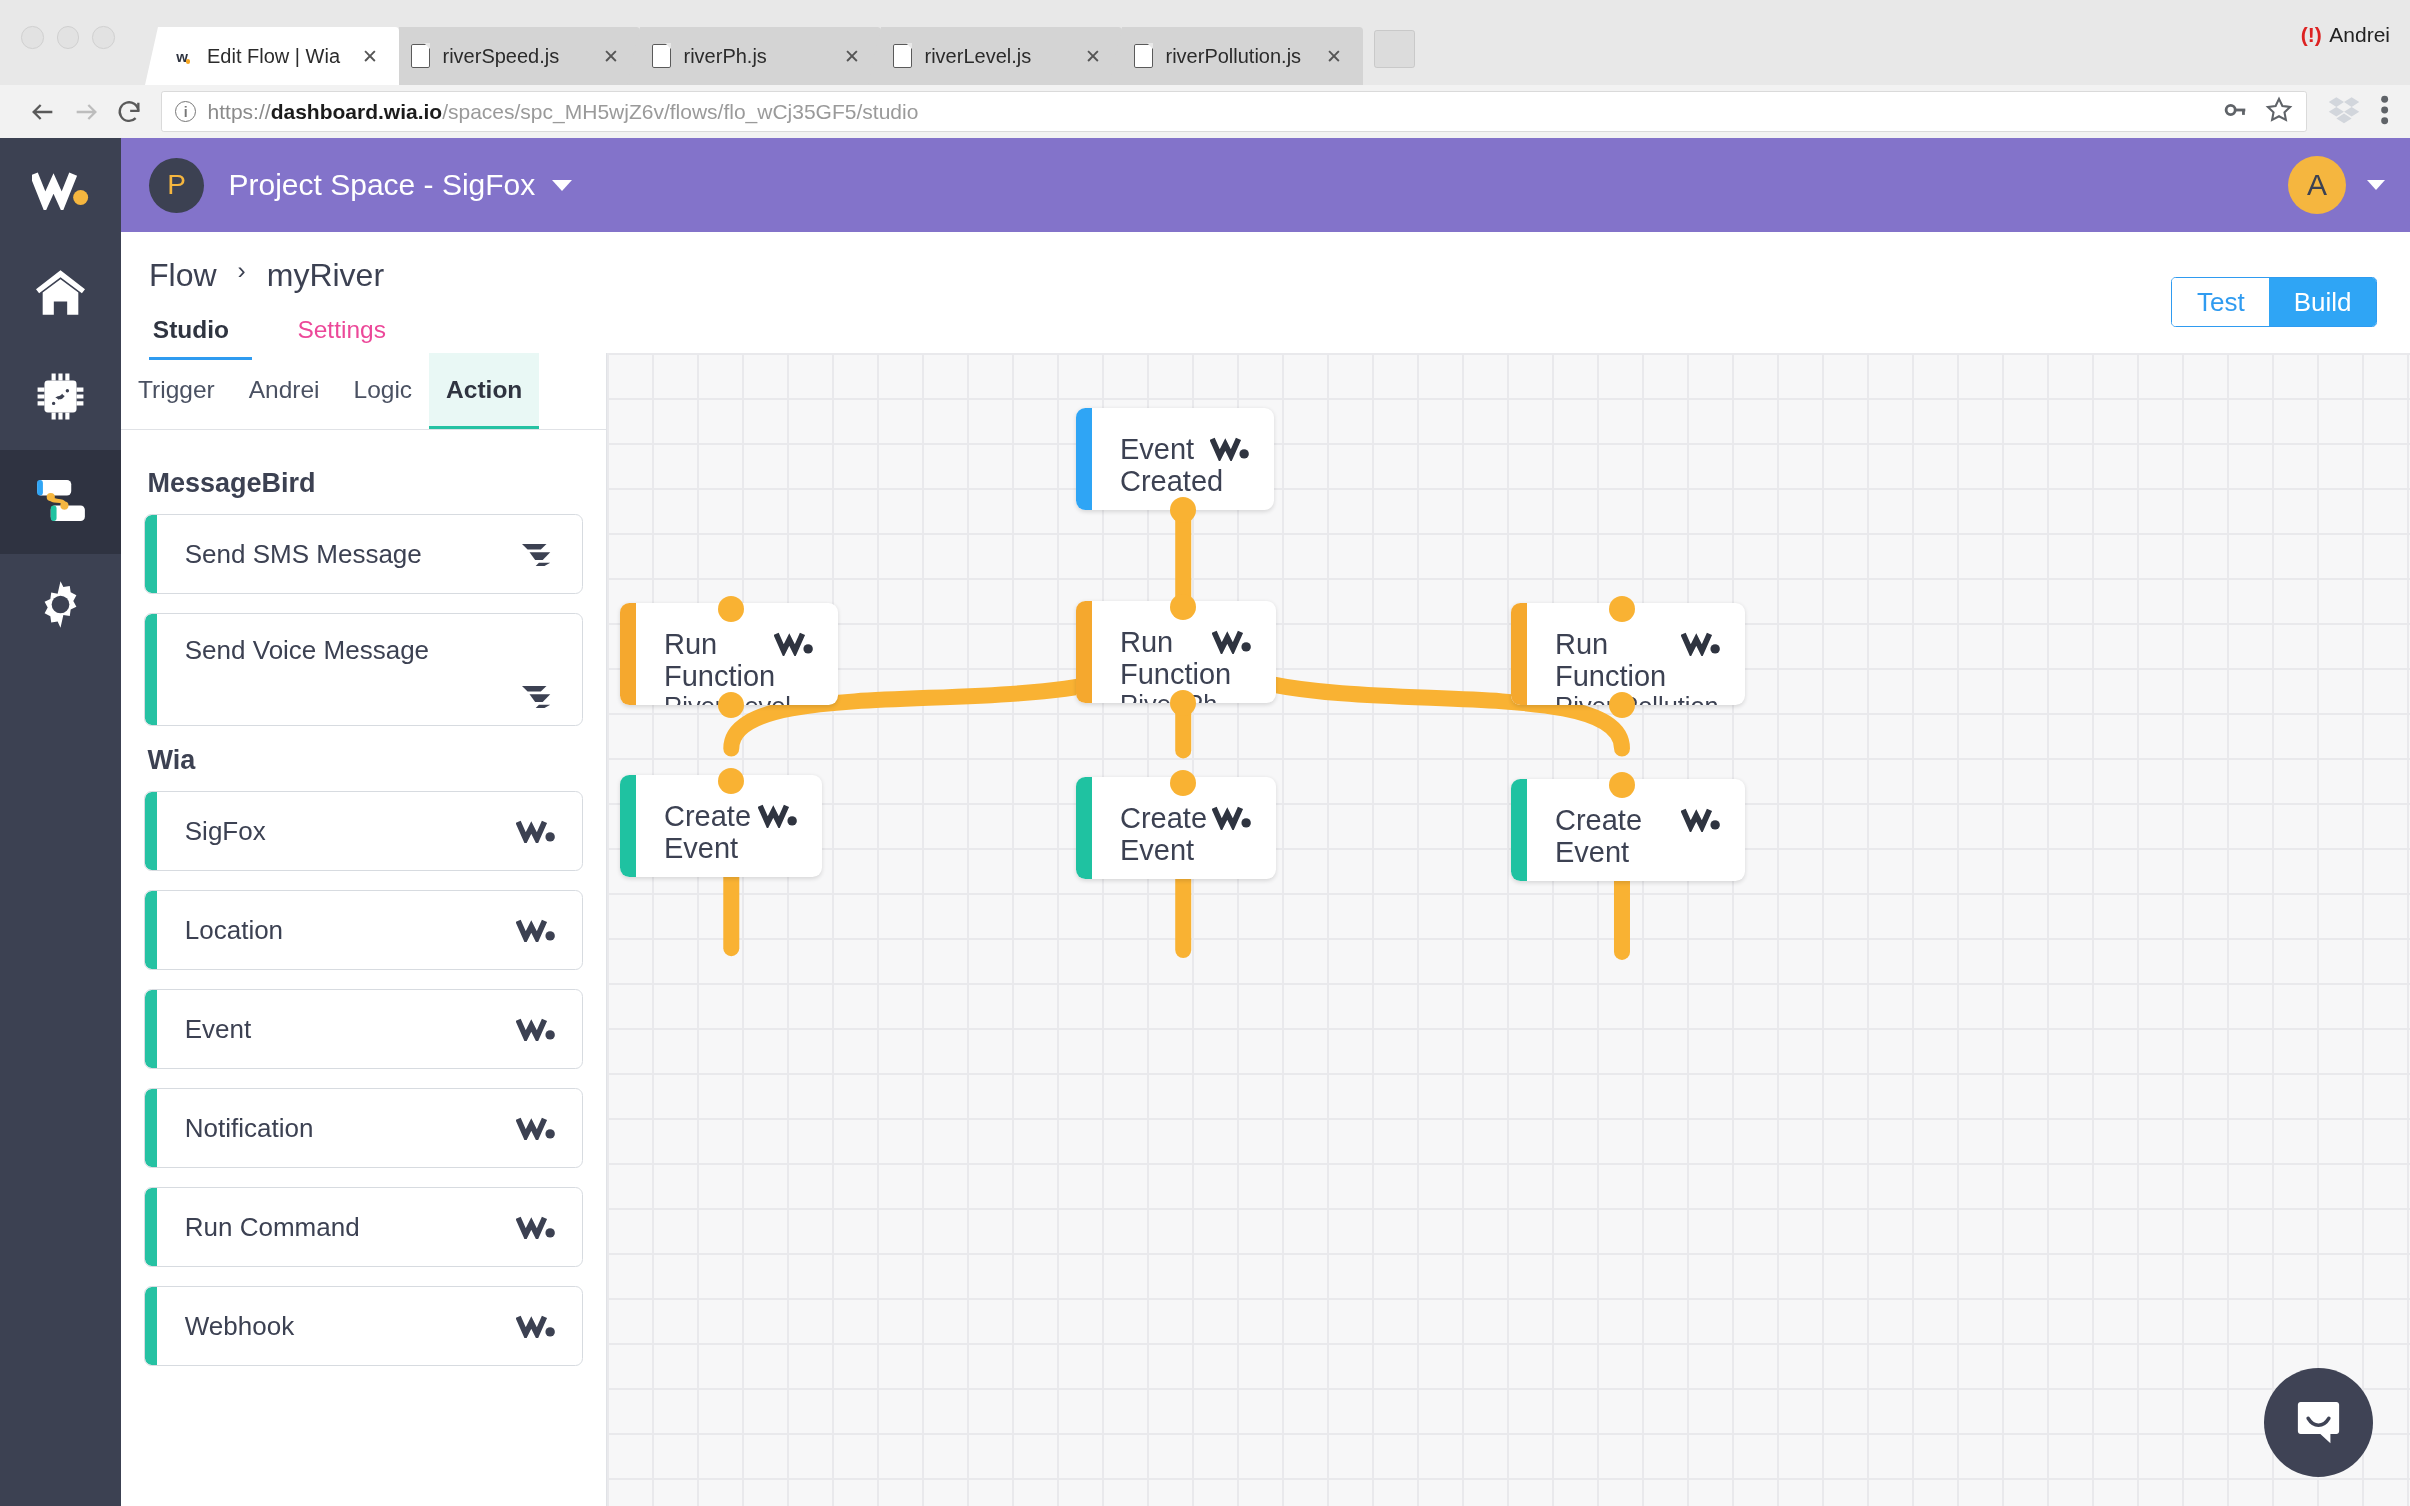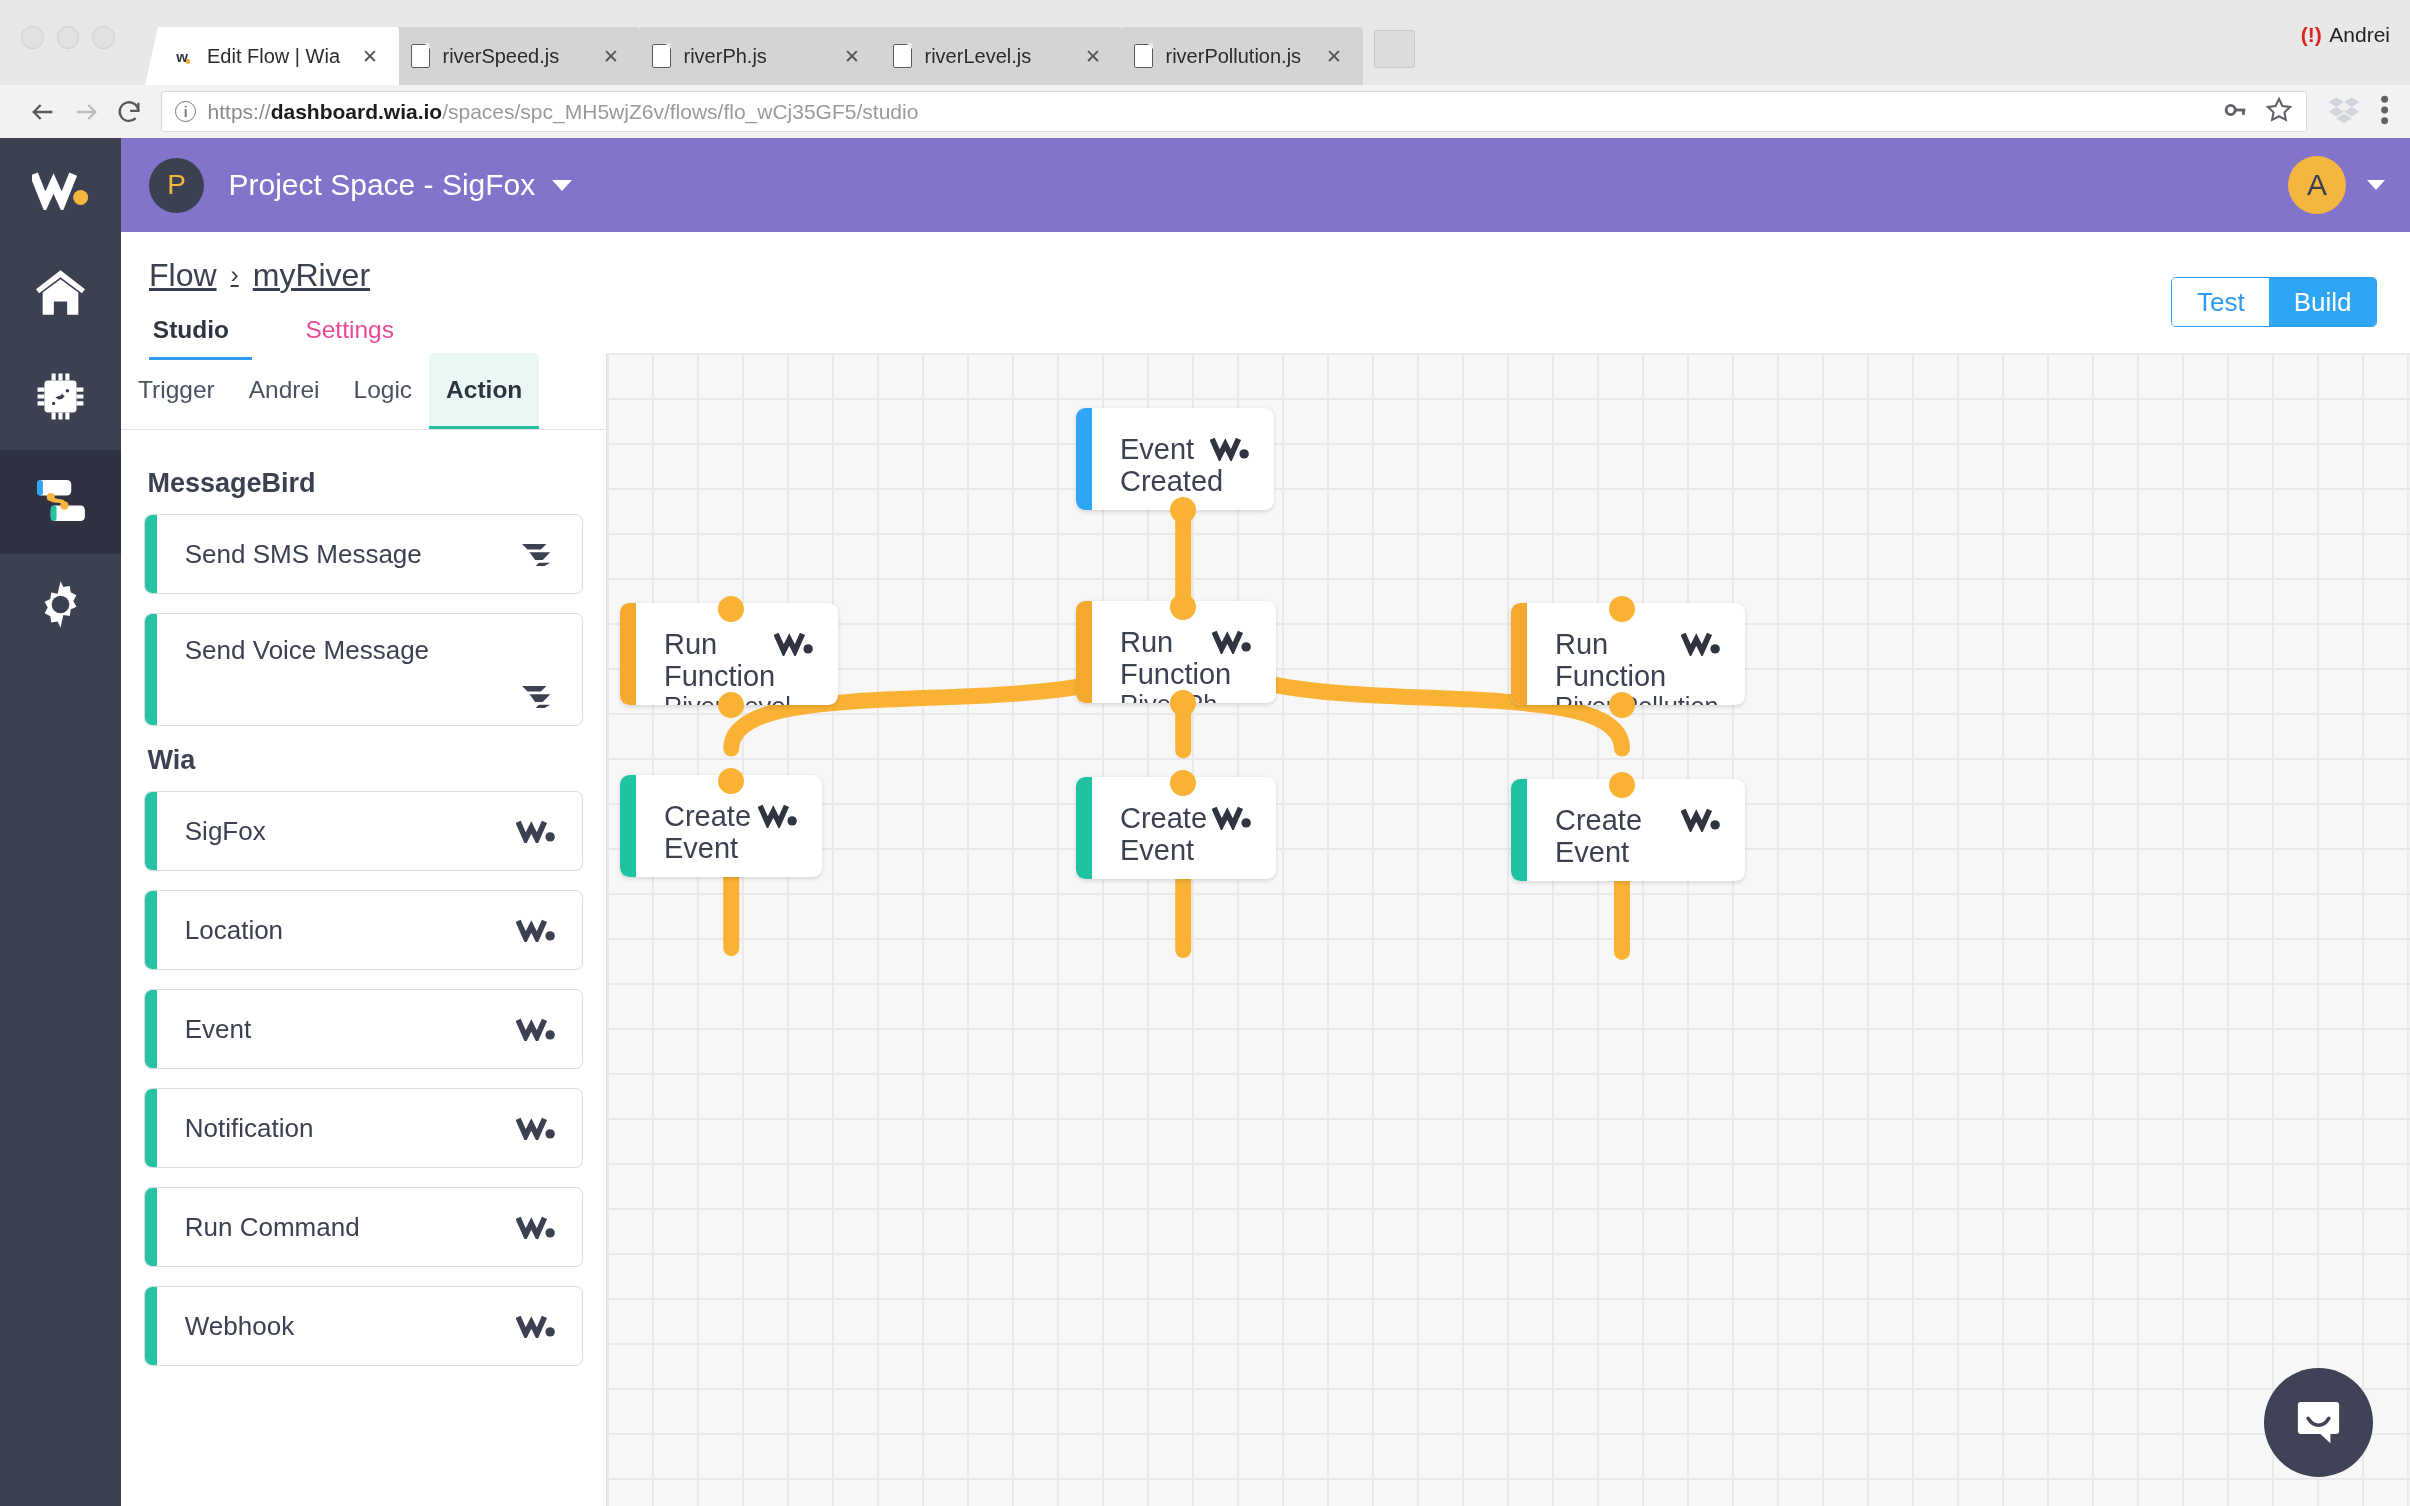--- a/index.html
+++ b/index.html
@@ -101,23 +101,23 @@
   .space-name { color: #ffffff; font-size: 30px; margin-left: 24.5px; }
   .caret-down { margin-left: 17px; width: 0; height: 0; border-left: 10.4px solid transparent; border-right: 10.4px solid transparent; border-top: 11.3px solid #ffffff; }
   .topbar-right { margin-left: auto; display: flex; align-items: center; gap: 21px; }
   .user-avatar {
     width: 58px; height: 58px; border-radius: 50%; background: #f5b63f;
     color: #3c4152; font-size: 30px; display: flex; align-items: center; justify-content: center;
   }
   .caret-down.small { border-left-width: 9.4px; border-right-width: 9.4px; border-top-width: 10.4px; margin-left: 0; }
 
   .pagehead { height: 121px; background: #ffffff; padding: 24.5px 28px 0 28px; position: relative; flex: none; }
-  .breadcrumb { font-size: 32px; color: #3c4152; display: flex; align-items: center; gap: 14px; text-decoration: underline; }
+  .breadcrumb { font-size: 32px; color: #3c4152; display: flex; align-items: flex-start; gap: 21px; }
   .breadcrumb .sep { color: #3c4152; font-size: 24.5px; }
-  .page-tabs { display: flex; gap: 16px; margin-top: 13px; }
+  .page-tabs { display: flex; gap: 8px; margin-top: 13px; }
   .page-tab {
     font-size: 24.5px; color: #ec4899; padding: 9.4px 22.6px 13px 3.8px; margin-right: 34px;
     border-bottom: 3.8px solid transparent;
   }
   .page-tab.active { color: #2f3440; border-bottom-color: #2f9bf0; font-weight: bold; }
 
   .toggle-grp {
     position: absolute; right: 34px; top: 45px; display: flex;
     border: 1.9px solid #2f9bf0; border-radius: 4.7px; overflow: hidden;
   }

